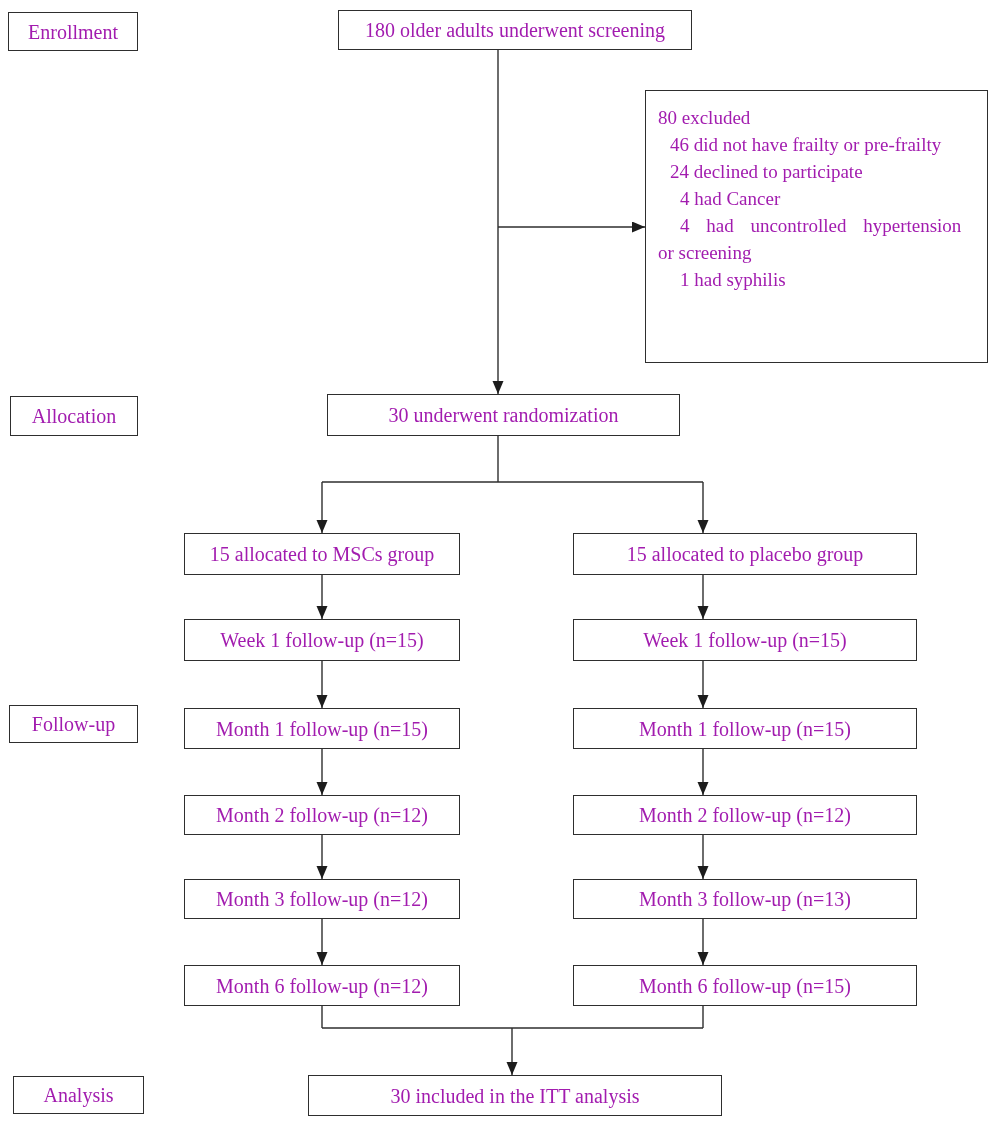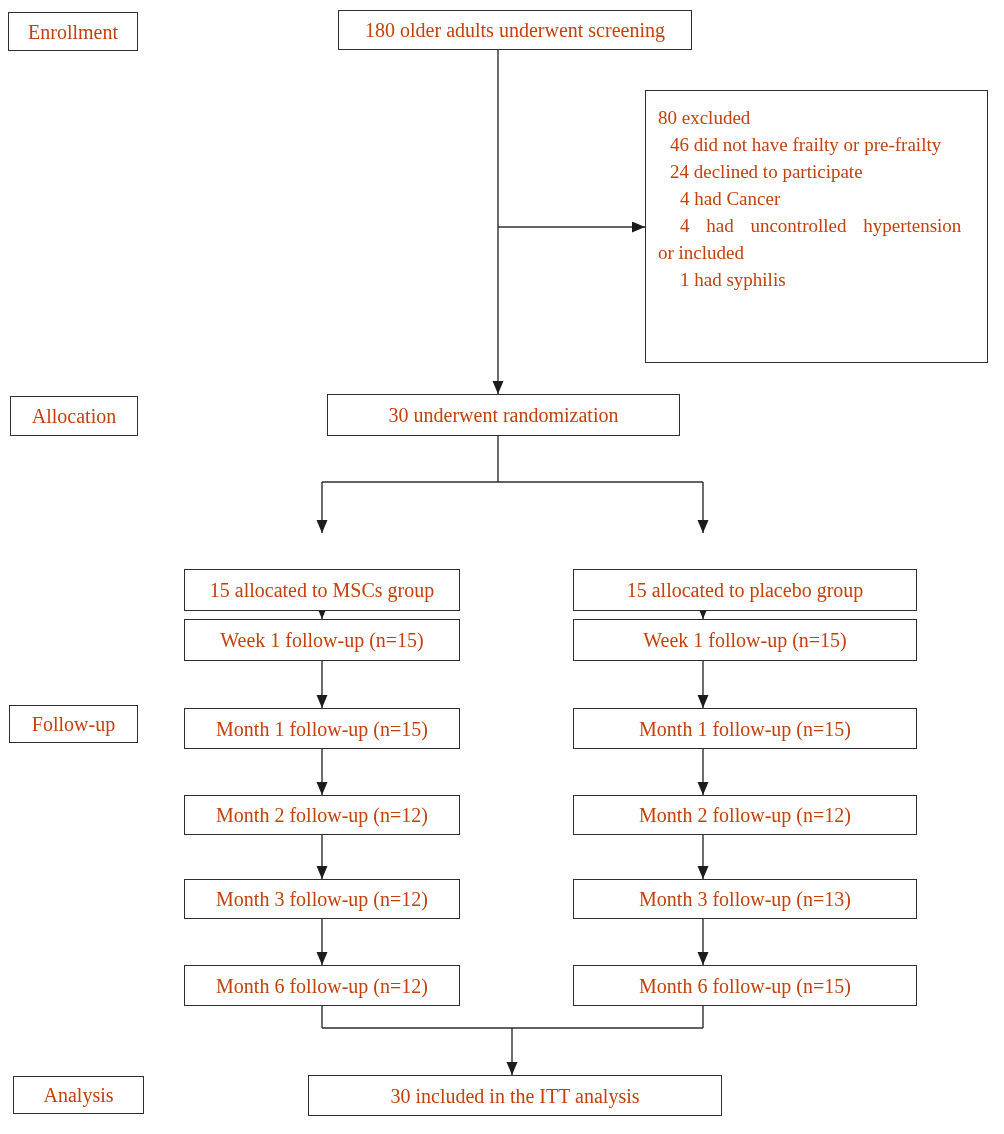--- a/index.html
+++ b/index.html
@@ -2,21 +2,21 @@
 <html><head>
 <meta charset="utf-8">
 <style>
   html, body { margin: 0; padding: 0; background: #ffffff; }
   .canvas {
     position: relative;
     width: 1004px;
     height: 1134px;
     background: #ffffff;
     font-family: "Liberation Serif", "DejaVu Serif", serif;
-    color: #c2410c;
+    color: #a21caf;
     overflow: hidden;
   }
   .connectors {
     position: absolute;
     left: 0; top: 0;
     width: 1004px; height: 1134px;
   }
   .box {
     position: absolute;
     box-sizing: border-box;
@@ -48,21 +48,21 @@
     line-height: 27px;
     white-space: normal;
   }
   .exclusion .ln { white-space: nowrap; }
   .exclusion .in1 { padding-left: 12px; }
   .exclusion .in2 { padding-left: 22px; }
   .exclusion .wide { word-spacing: 12px; }
   
   .col-l { left: 184px; width: 276px; }
   .col-r { left: 573px; width: 344px; }
-  .row-alloc  { top: 533px; height: 42px; margin-top: 36px; }
+  .row-alloc  { top: 533px; height: 42px; }
   .row-week1  { top: 619px; height: 42px; }
   .row-month1 { top: 708px; height: 41px; }
   .row-month2 { top: 795px; height: 40px; }
   .row-month3 { top: 879px; height: 40px; }
   .row-month6 { top: 965px; height: 41px; }
 </style>
 </head>
 <body>
 
 <div class="canvas">
@@ -109,21 +109,21 @@
   <div class="box stage stage-analysis">Analysis</div>
 
   <div class="box screening">180 older adults underwent screening</div>
 
   <div class="box exclusion">
     <div class="ln">80 excluded</div>
     <div class="ln in1">46 did not have frailty or pre-frailty</div>
     <div class="ln in1">24 declined to participate</div>
     <div class="ln in2">4 had Cancer</div>
     <div class="ln in2 wide">4 had uncontrolled hypertension</div>
-    <div class="ln">or included</div>
+    <div class="ln">or screening</div>
     <div class="ln in2">1 had syphilis</div>
   </div>
 
   <div class="box randomization">30 underwent randomization</div>
 
   <div class="box col-l row-alloc">15 allocated to MSCs group</div>
   <div class="box col-r row-alloc">15 allocated to placebo group</div>
 
   <div class="box col-l row-week1">Week 1 follow-up (n=15)</div>
   <div class="box col-l row-month1">Month 1 follow-up (n=15)</div>

